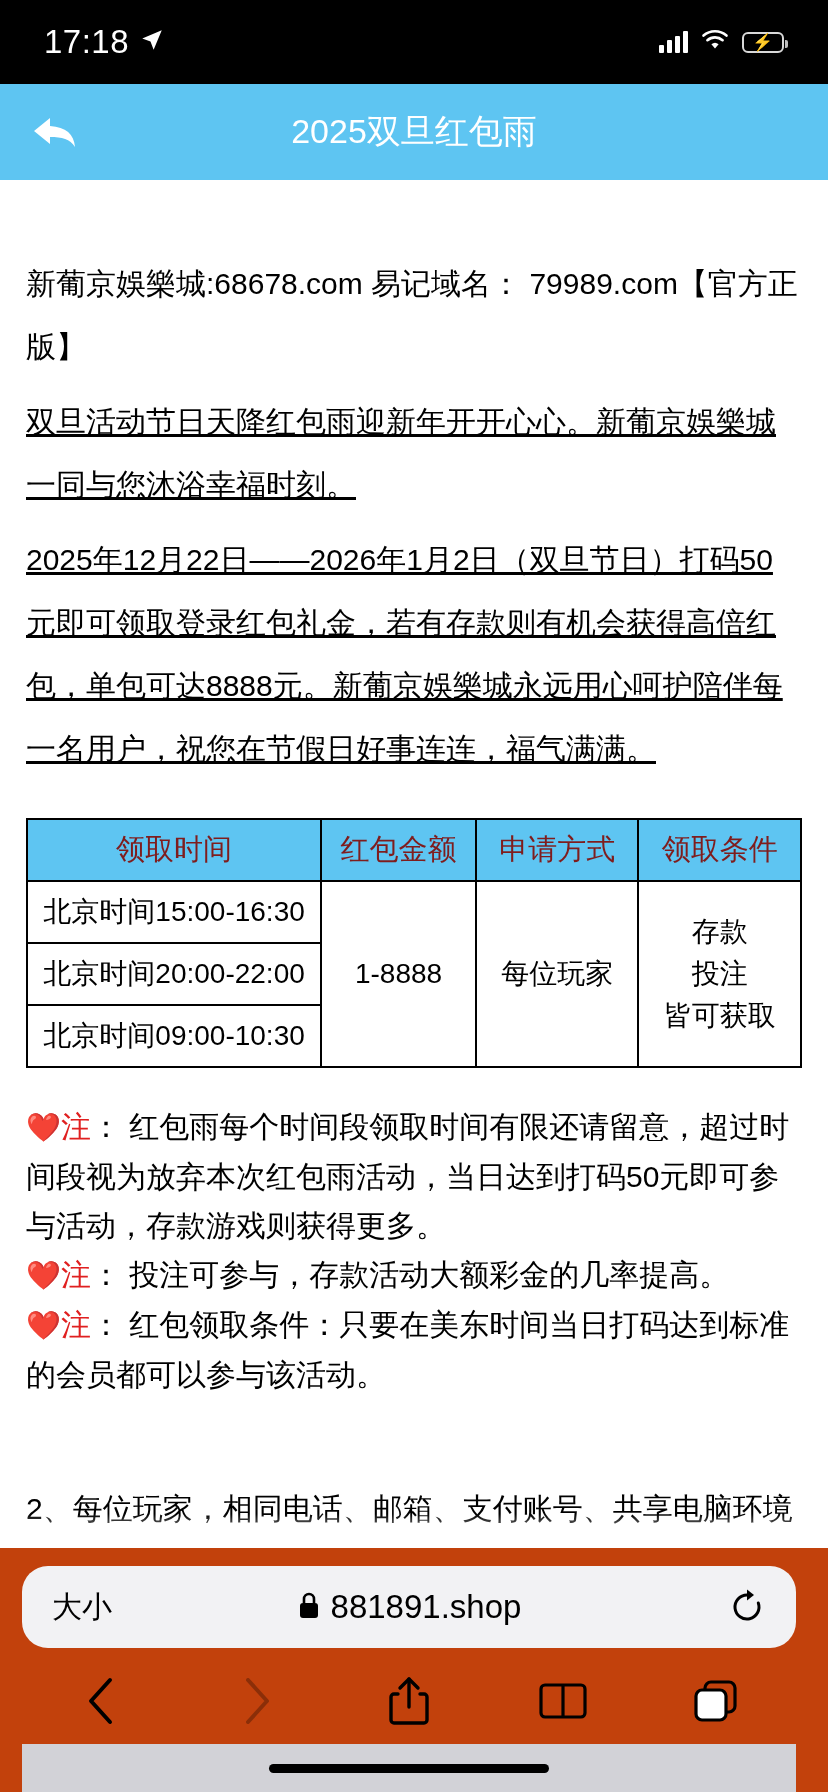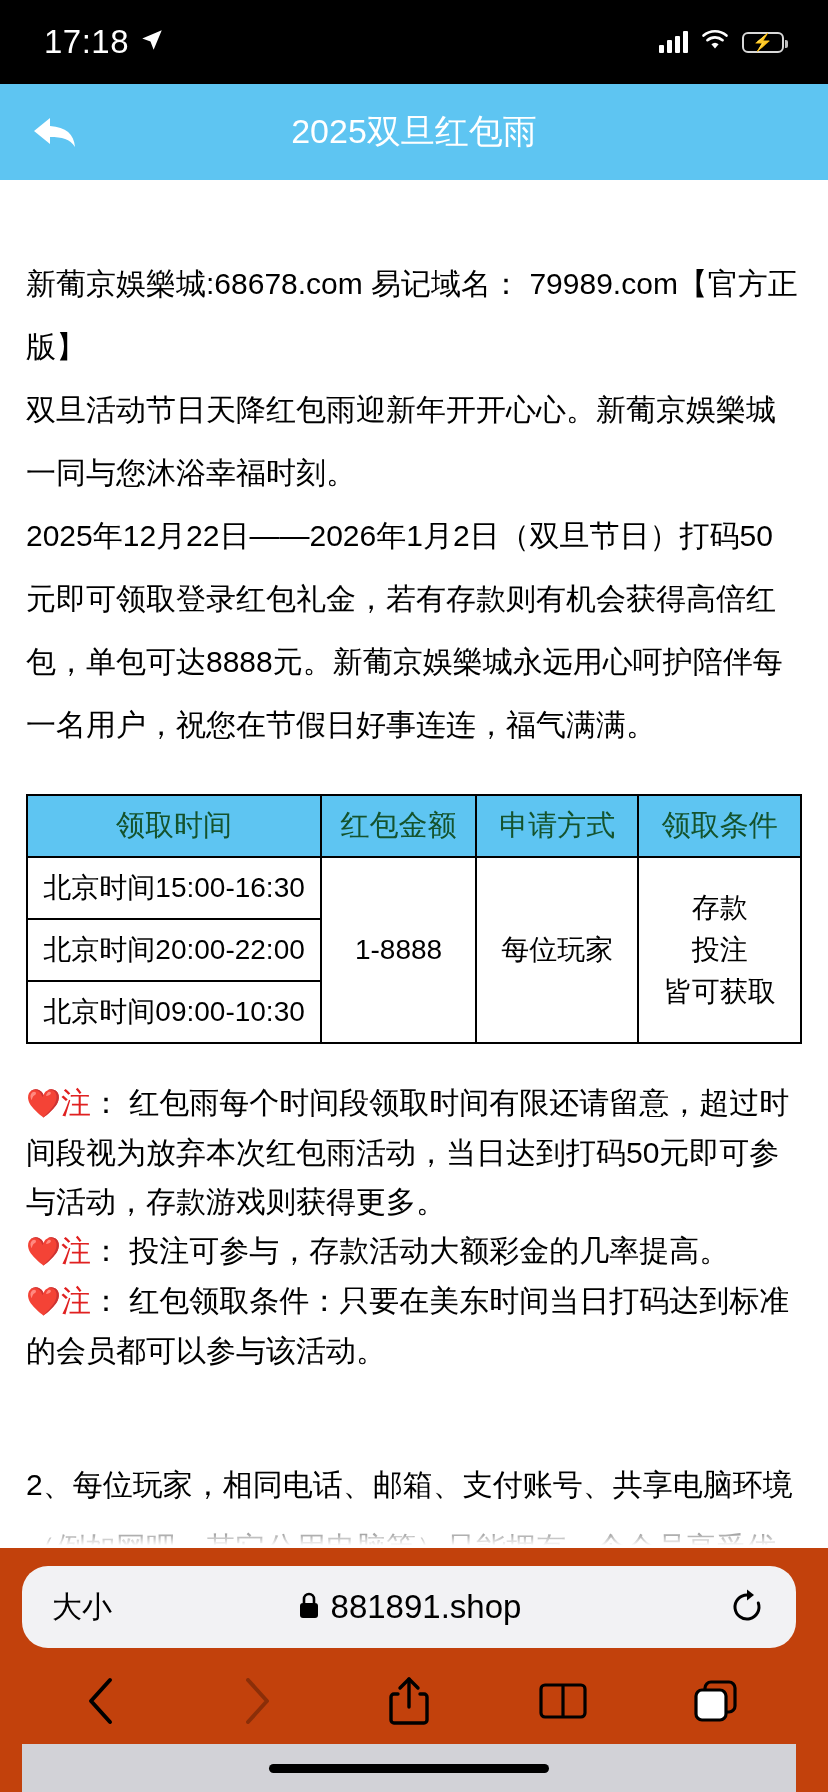--- a/index.html
+++ b/index.html
@@ -125,38 +125,38 @@
     overflow: hidden;
     position: relative;
   }
   .spacer-top { height: 72px; }
   .para {
     font-size: 30px;
     line-height: 63px;
     color: #000000;
     margin-bottom: 0;
   }
-  .para + .para { margin-top: 0; }
+  .para + .para { margin-top: 12px; text-decoration: underline; }
 
   
   table.info {
     border-collapse: collapse;
     width: 100%;
     margin-top: 38px;
     font-size: 28px;
   }
   table.info th, table.info td {
     border: 2px solid #000000;
     text-align: center;
     color: #000000;
     font-weight: 400;
   }
   table.info thead th {
     background: #5ec5f2;
-    color: #14532d;
+    color: #7f1d1d;
     height: 62px;
     font-size: 29px;
   }
   table.info tbody td {
     height: 62px;
     font-size: 28px;
   }
   .cell-multi { line-height: 42px; font-size: 27px; }
 
   

